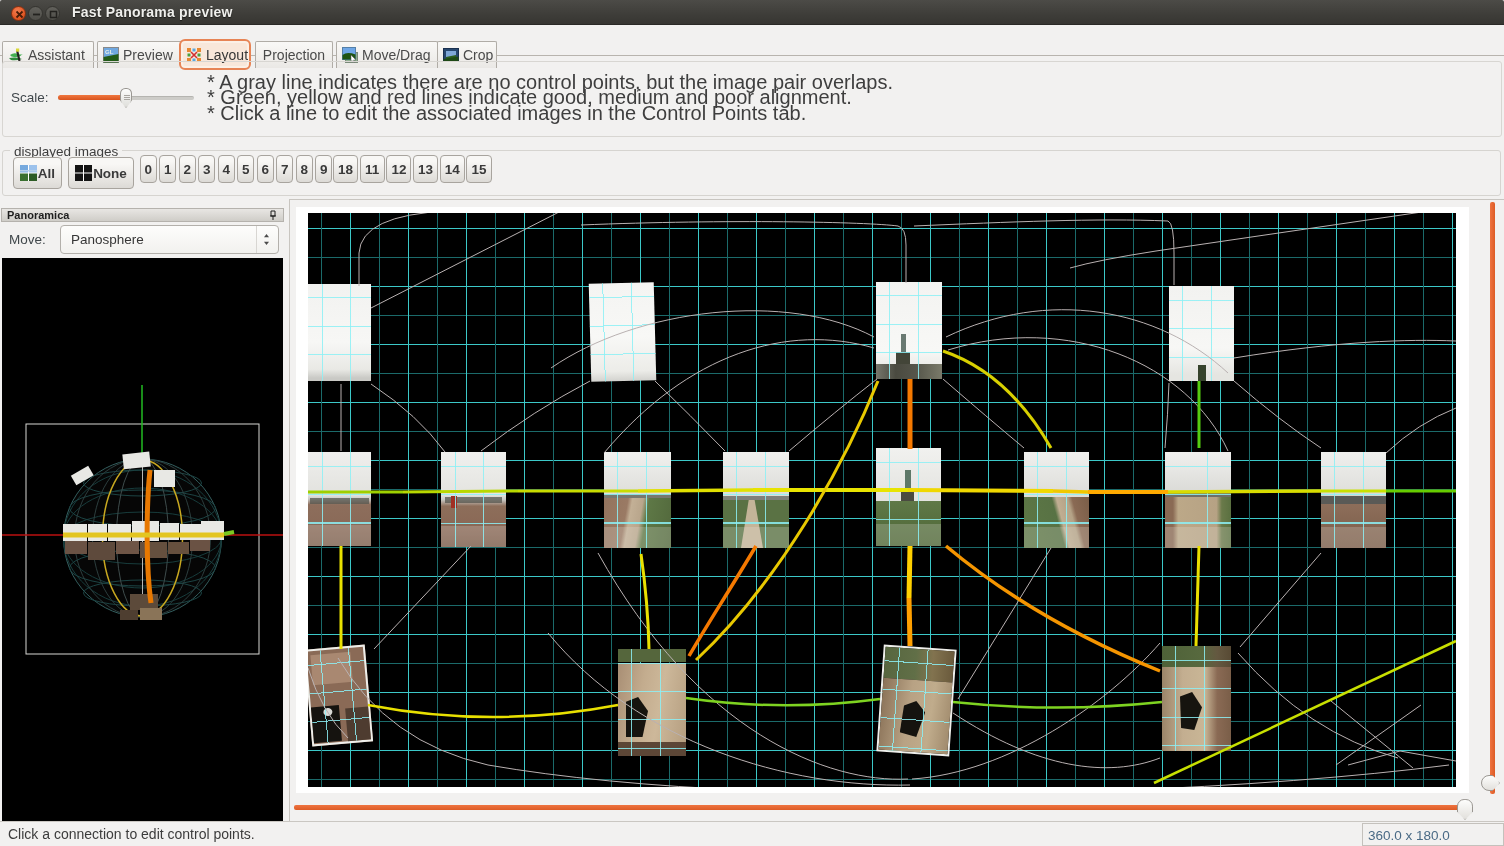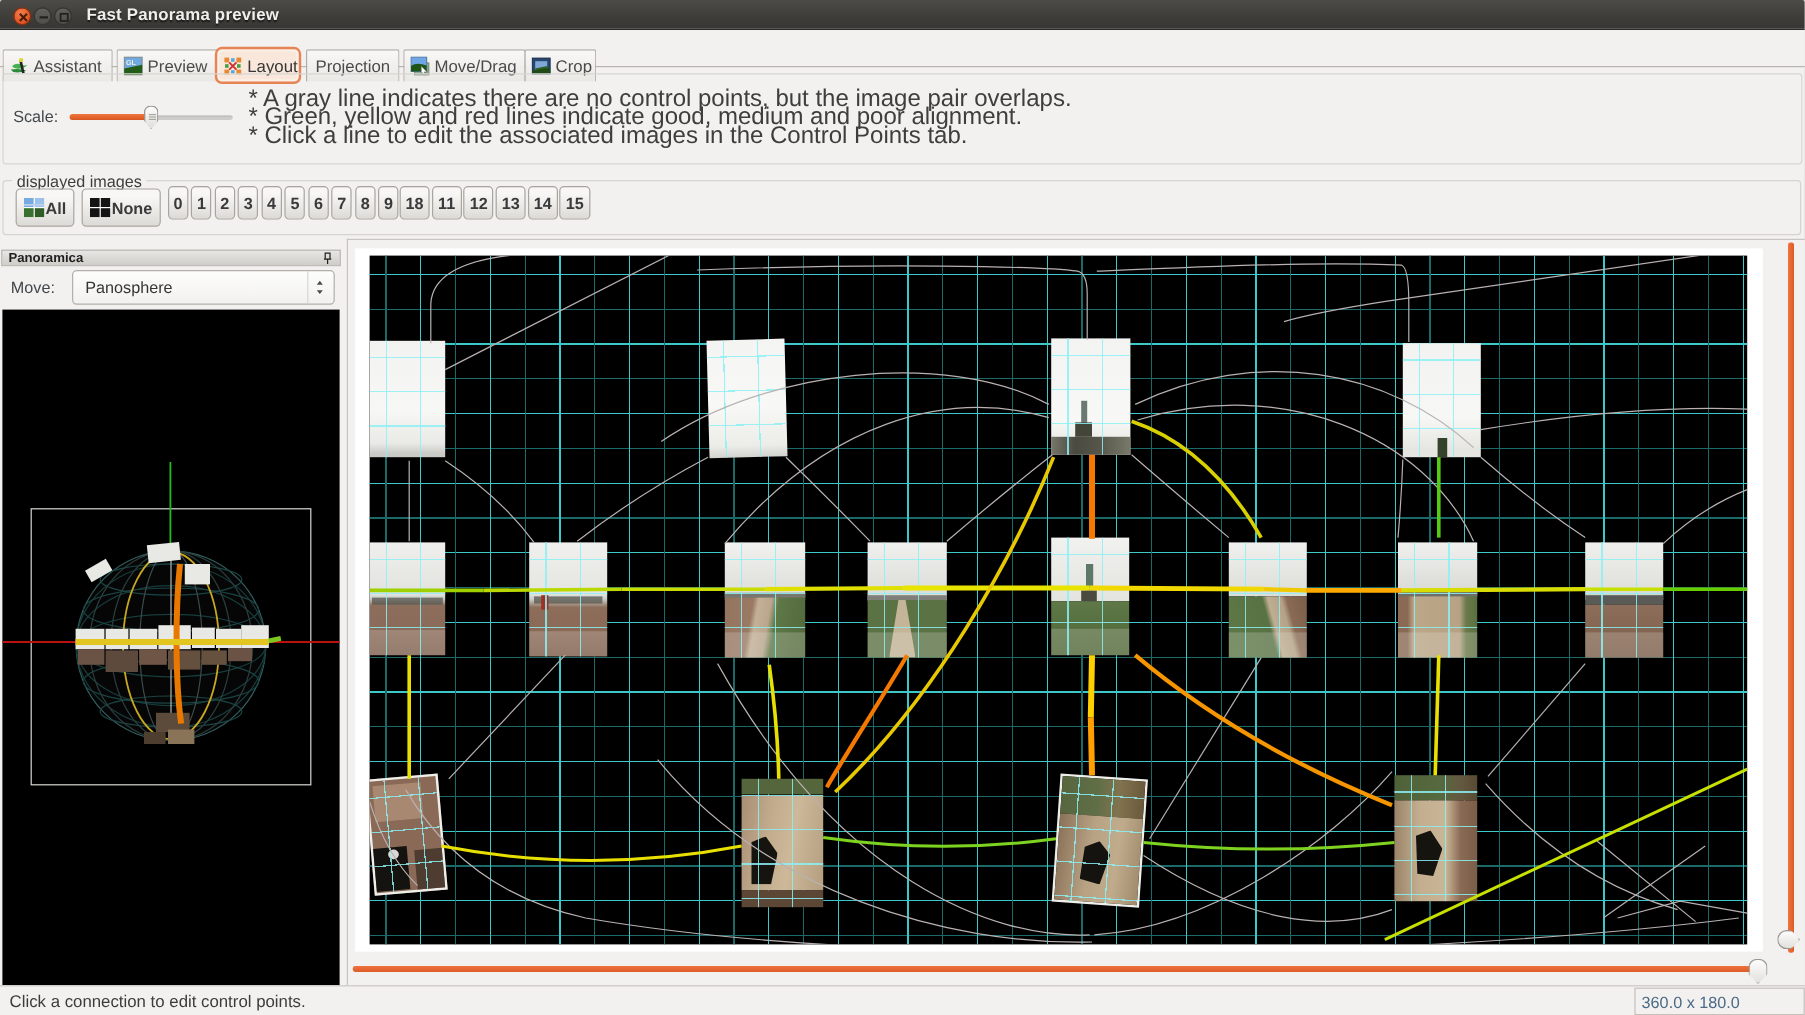--- a/index.html
+++ b/index.html
@@ -129,21 +129,21 @@
             <rect x="1" y="1" width="4" height="4" fill="#e88830"></rect>
             <rect x="11" y="1" width="4" height="4" fill="#e88830"></rect>
             <rect x="1" y="11" width="4" height="4" fill="#e88830"></rect>
             <rect x="11" y="11" width="4" height="4" fill="#e88830"></rect>
             <rect x="6.5" y="1.5" width="3" height="3" fill="#58a8e0"></rect>
             <rect x="6.5" y="11.5" width="3" height="3" fill="#58a8e0"></rect>
             <rect x="1.5" y="6.5" width="3" height="3" fill="#4aa040"></rect>
             <rect x="11.5" y="6.5" width="3" height="3" fill="#4aa040"></rect>
             <path d="M5 5 L11 11 M11 5 L5 11" stroke="#d03030" stroke-width="1.6"></path>
           </svg></span>Layout</div>
-    <div class="tab" style="left:255px; width:78px; justify-content:center;">Projection</div>
+    <div class="tab" style="left:255px; width:78px; justify-content:center;text-decoration:underline;">Projection</div>
     <div class="tab" style="left:336px; width:102px;"><span class="ticon"><svg width="16" height="16">
             <rect x="3.5" y="5.5" width="12" height="10" fill="#8fae8f" stroke="#7a8a7a"></rect>
             <rect x="0.5" y="0.5" width="13" height="12" fill="#6fa7e6" stroke="#5580a8"></rect>
             <path d="M0.5 8 Q5 4.5 13.5 7.5 L13.5 12.5 L0.5 12.5Z" fill="#1f5514"></path>
             <path d="M9 8 L14 13 L11.5 13 L12.5 15.5 L11 15.5 L10 13.5 L9 14.5Z" fill="#fff" stroke="#555" stroke-width="0.5"></path>
           </svg></span>Move/Drag</div>
     <div class="tab" style="left:437px; width:60px;"><span class="ticon"><svg width="16" height="16">
             <rect x="0.5" y="1.5" width="15" height="13" fill="#27476e" stroke="#1a3050"></rect>
             <rect x="3" y="4" width="10" height="8" fill="#7fa8d8"></rect>
             <path d="M3 10 L13 8 L13 12 L3 12Z" fill="#2e6020"></path>

